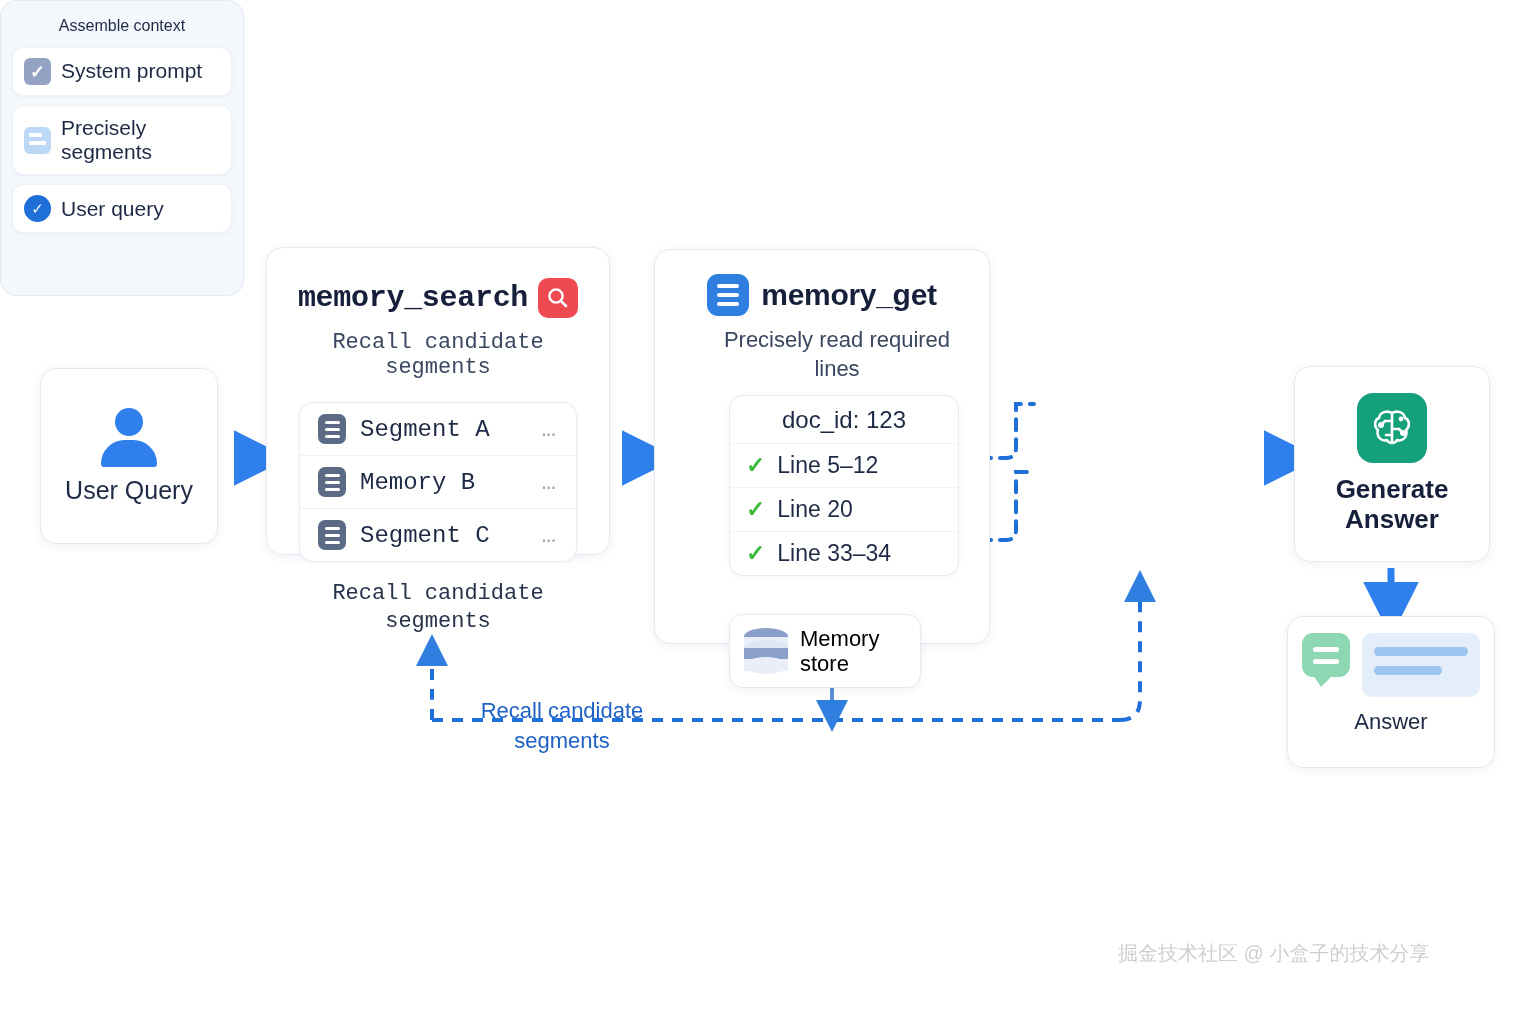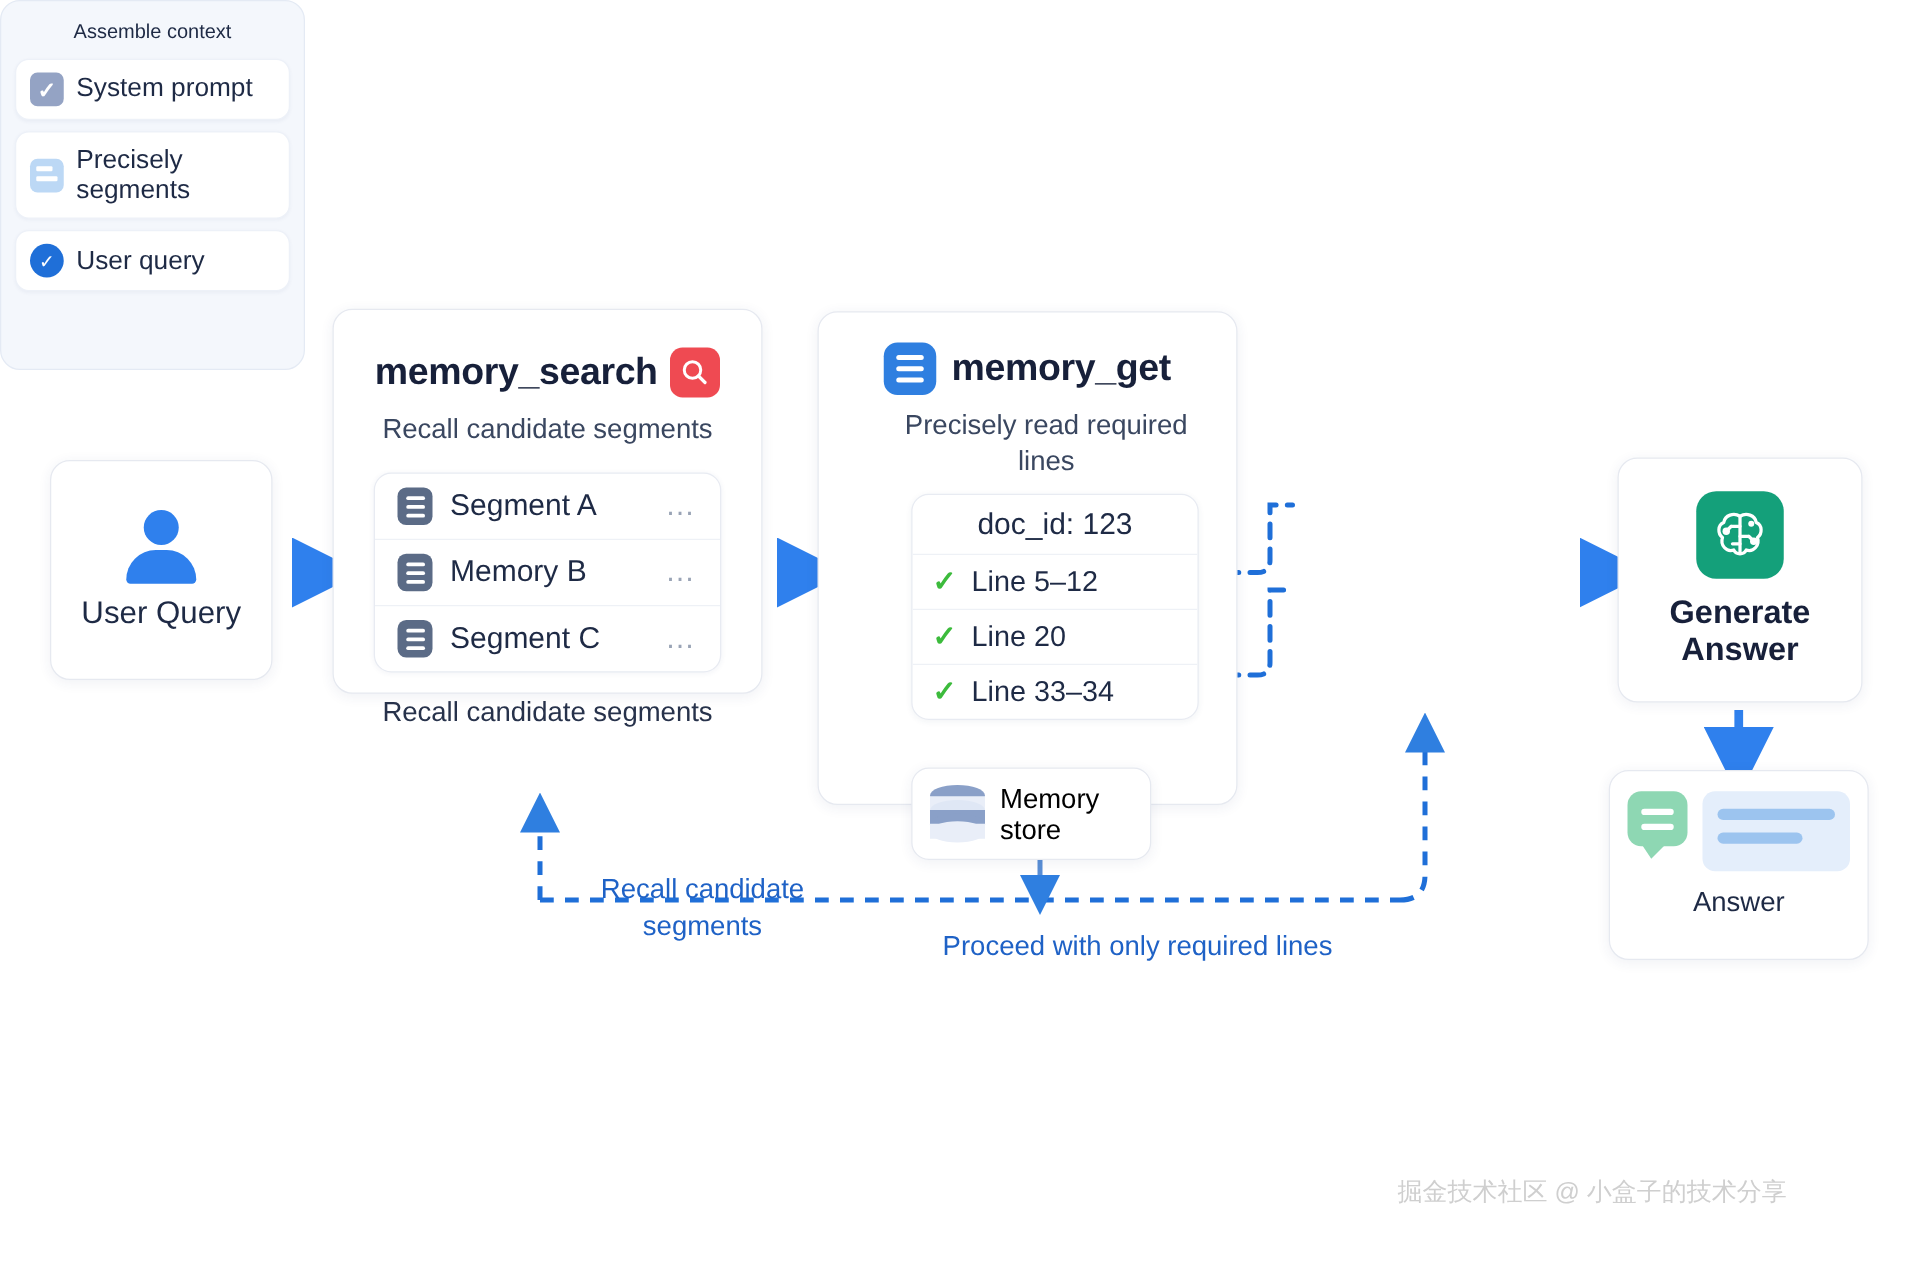--- a/index.html
+++ b/index.html
@@ -26,21 +26,21 @@
   
   #user-query{left:40px;top:368px;width:178px;height:176px;
     display:flex;flex-direction:column;align-items:center;justify-content:center;gap:10px;}
   #user-query .label{font-size:25px;color:#1e2a45;}
   .person{width:62px;height:58px;position:relative;}
   .person .head{position:absolute;left:17px;top:0;width:28px;height:28px;border-radius:50%;background:#2f80ed;}
   .person .body{position:absolute;left:3px;top:32px;width:56px;height:27px;background:#2f80ed;
     border-radius:28px 28px 4px 4px;}
 
   
-  #memory-search{left:266px;top:247px;width:344px;height:308px;padding:22px 22px 0;}
+  #memory-search{left:266px;top:247px;width:344px;height:308px;padding:22px 22px 0;font-family:Liberation Mono, monospace;}
   .ms-title{display:flex;align-items:center;justify-content:center;gap:10px;margin-top:8px;}
   .ms-title .txt{font-size:30px;font-weight:700;letter-spacing:-.3px;color:#17203a;}
   .icon-search{width:40px;height:40px;border-radius:10px;background:#ef4a52;
     display:flex;align-items:center;justify-content:center;}
   .icon-search svg{display:block;}
   .ms-sub{margin-top:12px;text-align:center;font-size:22px;color:#3a4760;}
   .seg-box{margin:22px 10px 0;border:1px solid #e8ebf2;border-radius:14px;background:#fff;
     box-shadow:0 1px 4px rgba(40,60,110,.05);overflow:hidden;}
   .seg-row{display:flex;align-items:center;gap:14px;padding:11px 18px;border-top:1px solid #eef1f6;}
   .seg-row:first-child{border-top:none;}
@@ -329,16 +329,15 @@
         </span>
       <span class="ans-block">
         <i></i>
           <i class="short"></i>
       </span>
     </div>
     <div class="ans-label">Answer</div>
   </div>
 
   <div class="flow-label" id="label-recall">Recall candidate segments</div>
-  <div class="flow-label" id="label-proceed">Proceed with only required lines</div>
 
   <div id="watermark">掘金技术社区 @ 小盒子的技术分享</div>
 </div>
 
 </body></html>

